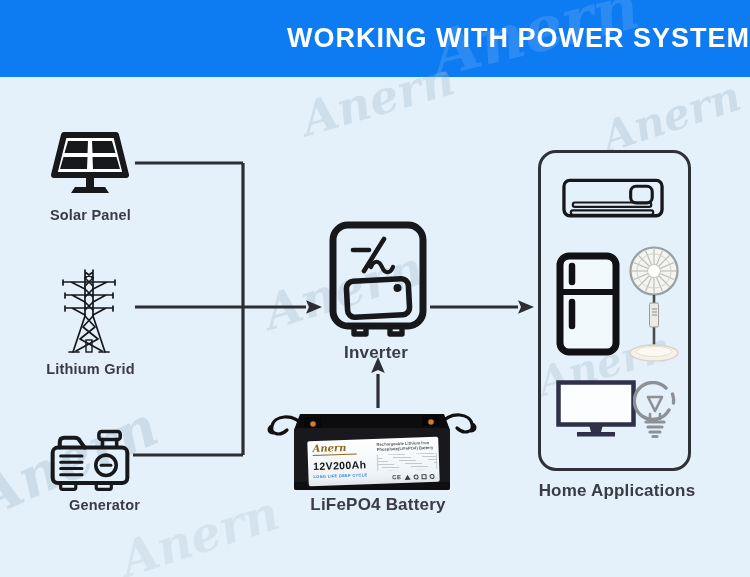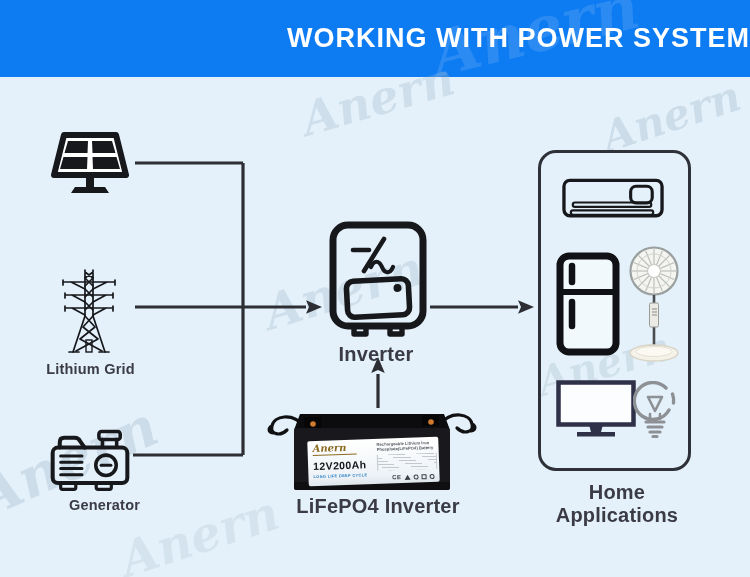--- a/index.html
+++ b/index.html
@@ -26,21 +26,21 @@
   .wm4{left:262px;top:262px;font-size:48px;color:#93acc0;opacity:.26;transform:rotate(-17deg);}
   .wm5{left:536px;top:340px;font-size:40px;color:#93acc0;opacity:.24;transform:rotate(-16deg);}
   .wm6{left:-28px;top:428px;font-size:56px;color:#8fa9bd;opacity:.28;transform:rotate(-24deg);}
   .wm7{left:118px;top:508px;font-size:48px;color:#9db4c6;opacity:.22;transform:rotate(-18deg);}
   
   .abs{position:absolute;}
   .node-label{
     position:absolute;text-align:center;color:#3a3b45;font-weight:700;
     font-size:14.5px;letter-spacing:.2px;
   }
-  .node-label.big{font-size:20px;}
+  .node-label.big{font-size:17px;}
   
   .connectors{position:absolute;left:0;top:0;pointer-events:none;}
   
   .home-box{
     position:absolute;left:538px;top:150px;width:153px;height:321px;
     border:3px solid #2f3138;border-radius:18px;box-sizing:border-box;
   }
   
   .sticker{
     position:absolute;left:308px;top:439px;width:131px;height:45px;
@@ -105,20 +105,21 @@
 
   <svg class="abs" style="left:48px;top:131px" width="84" height="68" viewBox="0 0 84 68">
     <path d="M16,4 L68,4 L78,44 L6,44 Z" fill="#ffffff" stroke="#17181c" stroke-width="6" stroke-linejoin="round"></path>
     <polygon points="20,10 40,10 39.5,22 16.5,22" fill="#17181c"></polygon>
     <polygon points="44,10 64,10 67.5,22 44.5,22" fill="#17181c"></polygon>
     <polygon points="15.5,26 39.5,26 39,38 12,38" fill="#17181c"></polygon>
     <polygon points="44.5,26 68.5,26 72,38 45,38" fill="#17181c"></polygon>
     <rect x="38" y="44" width="8" height="12" fill="#17181c"></rect>
     <polygon points="27,56 57,56 61,62 23,62" fill="#17181c"></polygon>
   </svg>
+  <div class="node-label" style="left:18px;top:207px;width:145px">Solar Panel</div>
 
   <svg class="abs" style="left:57px;top:266px" width="64" height="94" viewBox="0 0 64 94">
     <g stroke="#17181c" stroke-width="1.7" fill="none" stroke-linecap="round">
       <path d="M28,4 V12 M36,4 V12 M28,6 L36,12 M36,6 L28,12"></path>
       <path d="M6,16 H58 M6,14 V19 M58,14 V19 M14,16 L28,23 M50,16 L36,23"></path>
       <path d="M8,29 H56 M8,27 V32 M56,27 V32 M15,29 L28,36 M49,29 L36,36"></path>
       <path d="M8,42 H56 M8,40 V45 M56,40 V45 M15,42 L28,49 M49,42 L36,49"></path>
       <path d="M28,12 V50 M36,12 V50"></path>
       <path d="M28,12 L36,20 M36,12 L28,20 M28,23 L36,31 M36,23 L28,31 M28,36 L36,44 M36,36 L28,44"></path>
       <path d="M28,50 L16,86 M36,50 L48,86"></path>
@@ -182,21 +183,21 @@
       <div class="b-table"></div>
     </div>
     <div class="certs">
       <span class="ce">CE</span>
       <span class="cert-tri"></span>
       <span class="cert-dot"></span>
       <span class="cert-sq"></span>
       <span class="cert-dot"></span>
     </div>
   </div>
-  <div class="node-label big" style="left:288px;top:495px;width:180px">LiFePO4 Inverter</div>
+  <div class="node-label big" style="left:288px;top:495px;width:180px">LiFePO4 Battery</div>
 
   <div class="home-box"></div>
 
   <svg class="abs" style="left:562px;top:178px" width="102" height="46" viewBox="0 0 104 46">
     <g stroke="#17181c" fill="none" stroke-linejoin="round">
       <rect x="2" y="2" width="100" height="36" rx="6" stroke-width="3.4"></rect>
       <rect x="70" y="8" width="22" height="17" rx="5.5" stroke-width="3.2"></rect>
       <rect x="11" y="24.5" width="80" height="4.5" rx="2.2" stroke-width="2.2"></rect>
       <rect x="9" y="32.5" width="84" height="4.5" rx="2.2" stroke-width="2.2"></rect>
     </g>

